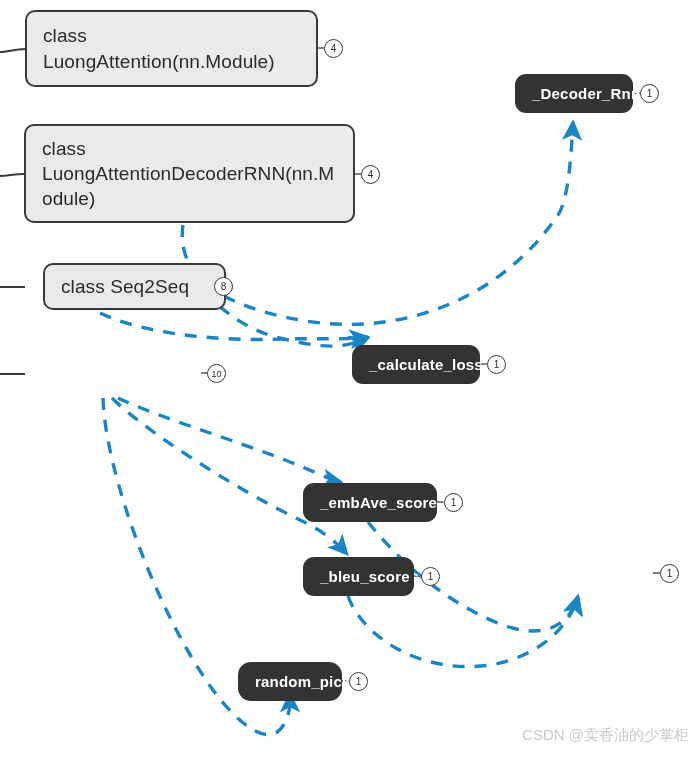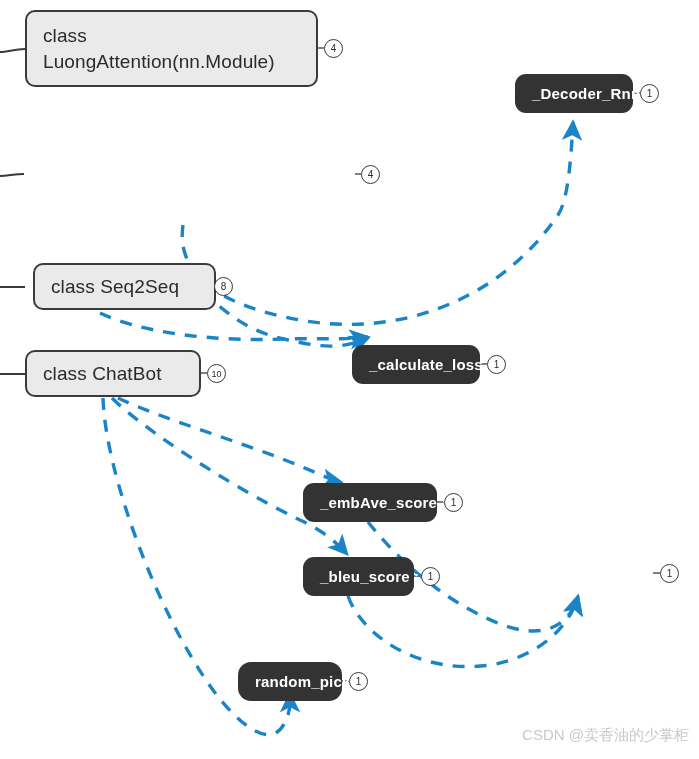--- a/index.html
+++ b/index.html
@@ -145,34 +145,34 @@
     </g>
   </svg>
 
   <div class="class-node" style="left:25px; top:10px; width:293px; height:77px;">
     <span class="label">class LuongAttention(nn.Module)</span>
   </div>
   <div class="badge" style="left:324px; top:39px;">
     <span>4</span>
   </div>
 
+  <div class="class-node" style="left:24px; top:124px; width:331px; height:99px;">
+    <span class="label">class LuongAttentionDecoderRNN(nn.Module)</span>
+  </div>
   <div class="badge" style="left:361px; top:165px;">
     <span>4</span>
   </div>
 
-  <div class="class-node" style="left:33px; top:263px; width:183px; height:47px;">
+  <div class="class-node" style="left:43px; top:263px; width:183px; height:47px;">
     <span class="label">class Seq2Seq</span>
   </div>
   <div class="badge" style="left:214px; top:277px;">
     <span>8</span>
   </div>
 
-  <div class="class-node" style="left:25px; top:350px; width:176px; height:47px;">
-    <span class="label">class ChatBot</span>
-  </div>
   <div class="badge big" style="left:207px; top:364px;">
     <span>10</span>
   </div>
 
   <div class="method-node" style="left:515px; top:74px; width:118px; height:39px;">
     <span class="label">_Decoder_Rnn :</span>
   </div>
   <div class="badge" style="left:640px; top:84px;">
     <span>1</span>
   </div>

